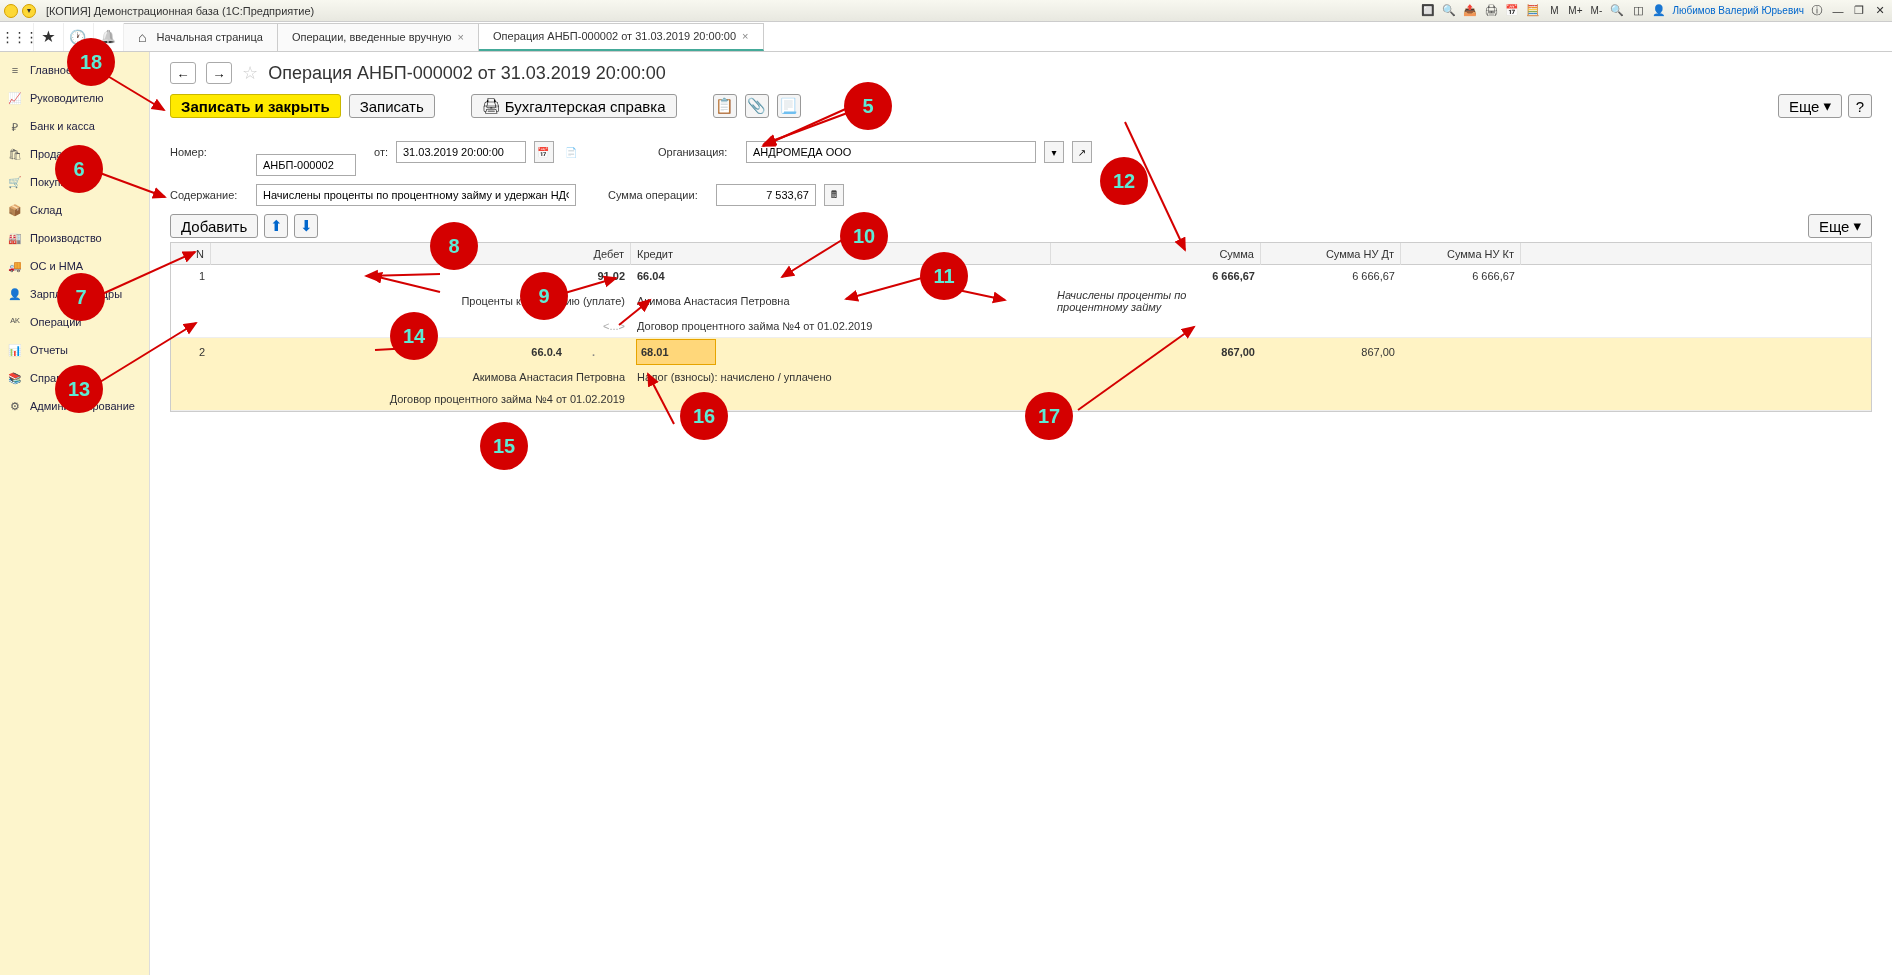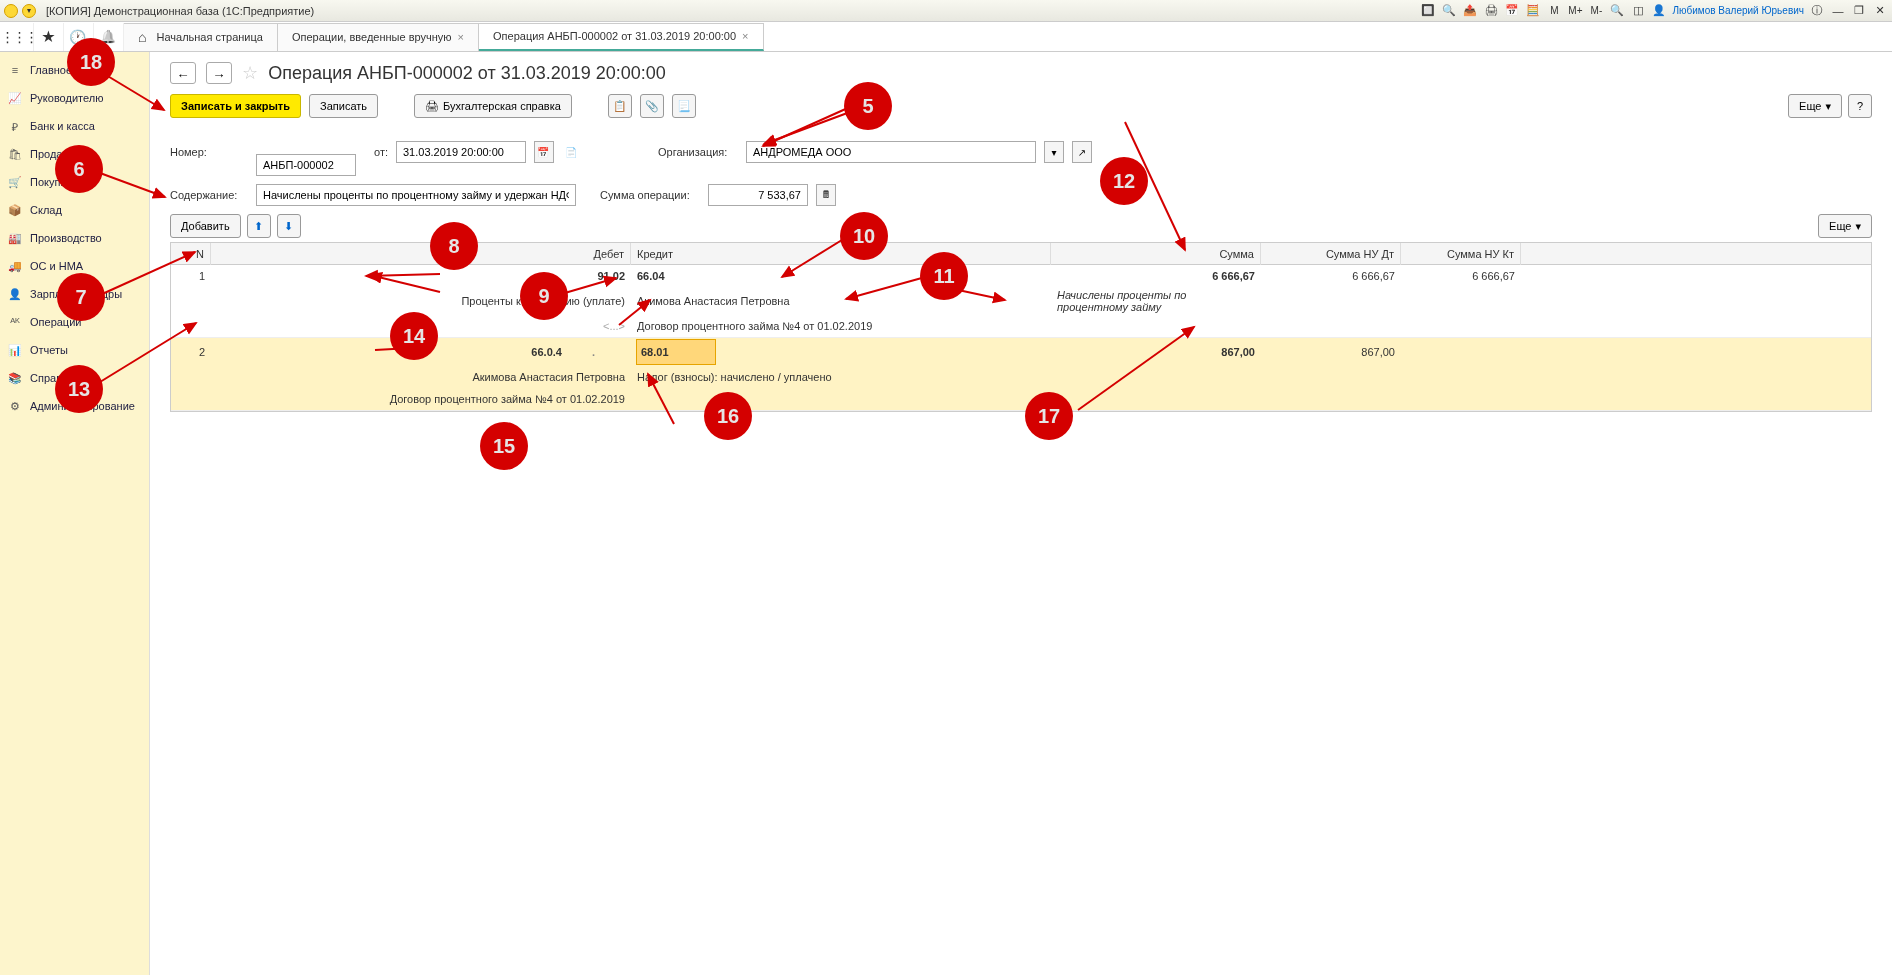--- a/index.html
+++ b/index.html
@@ -36,21 +36,21 @@
     .sidebar-item { height: 28px; display: flex; align-items: center; gap: 8px; padding: 0 8px; cursor: pointer; color: #224; }
     .si-icon { width: 14px; display: inline-block; text-align:center; color:#555; }
     
     
     .content { flex: 1; padding: 10px 20px; position: relative; overflow: hidden; }
     .heading-row { display: flex; align-items: center; gap: 10px; margin-bottom: 10px; }
     .nav-btn { width: 26px; height: 22px; border: 1px solid #aaa; background: #fff; border-radius: 3px; cursor: pointer; display: flex; align-items: center; justify-content:center; }
     .heading { font-size: 18px; font-weight: normal; }
     
     .toolbar { display: flex; align-items: center; gap: 8px; margin-bottom: 10px; }
-    .btn { height: 24px; padding: 0 10px; border: 1px solid #999; border-radius: 3px; background: #f5f5f5; cursor: pointer; font-size: 11px; display:inline-flex; align-items:center; gap:4px; }
+    .btn { height: 24px; padding: 0 10px; border: 1px solid #999; border-radius: 3px; background: #f5f5f5; cursor: pointer; font-size: 15px; display:inline-flex; align-items:center; gap:4px; }
     .btn-primary { background: #ffea00; border-color: #c9b700; font-weight: bold; }
     .more-btn { margin-left: auto; }
     .icon-btn { width: 24px; padding: 0; justify-content:center; }
     
     .form-row { display: flex; align-items: center; gap: 8px; margin-bottom: 8px; }
     .form-label { width: 78px; }
     .input { height: 22px; border: 1px solid #aaa; padding: 0 6px; font-size: 11px; }
     .input-btn { width: 20px; height: 22px; border:1px solid #aaa; background:#f5f5f5; cursor:pointer; font-size:10px; text-align:center; }
     
     .subtoolbar { display:flex; align-items:center; gap:6px; margin-bottom: 4px; }
@@ -64,21 +64,21 @@
     .col-k { width: 420px; }
     .col-s { width: 210px; text-align: right; }
     .col-sdt { width: 140px; text-align: right; }
     .col-skt { width: 120px; text-align: right; }
     .trow { border-bottom: 1px solid #eee; display:flex; flex-direction: column; }
     .trow.sel { background: #fff3c4; }
     .tline { display: flex; min-height: 22px; align-items:center; }
     .tcell { padding: 2px 6px; }
     .cell-active { background: #ffd77a; outline: 1px solid #e6a400; }
     .italic-comment { font-style: italic; color: #333; }
-    .annot-circle { width: 48px; height: 48px; border-radius: 50%; background: #d40000; color: #e5e5e5; font-size: 20px; font-weight: bold; display: flex; align-items: center; justify-content: center; position: absolute; }
+    .annot-circle { width: 48px; height: 48px; border-radius: 50%; background: #d40000; color: #5eead4; font-size: 20px; font-weight: bold; display: flex; align-items: center; justify-content: center; position: absolute; }
     
     svg.arrow { position:absolute; pointer-events:none; }
   </style>
 </head>
 <body>
 
 <div class="titlebar">
   <div class="titlebar-left">
     <span class="tb-icon">
         <span class="tb-yellow-circle"></span>
@@ -219,21 +219,21 @@
       <button class="input-btn" style="border:none;background:none">📄</button>
       <span style="margin-left:68px;width:80px;display:inline-block">Организация:</span>
       <input class="input" style="width: 290px;" value="АНДРОМЕДА ООО">
       <button class="input-btn">▾</button>
       <button class="input-btn">↗</button>
     </div>
 
     <div class="form-row">
       <span class="form-label">Содержание:</span>
       <input class="input" style="width: 320px;" value="Начислены проценты по процентному займу и удержан НДФЛ">
-      <span style="margin-left:16px;width:100px;display:inline-block">Сумма операции:</span>
+      <span style="margin-left:24px;width:100px;display:inline-block">Сумма операции:</span>
       <input class="input" style="width: 100px; text-align: right;" value="7 533,67">
       <button class="input-btn">🖩</button>
     </div>
 
     <div class="subtoolbar">
       <button class="btn">Добавить</button>
       <button class="btn icon-btn" style="color:#06c">⬆</button>
       <button class="btn icon-btn" style="color:#06c">⬇</button>
       <button class="btn" style="margin-left:auto"><span>Еще</span> ▾</button>
     </div>
@@ -314,21 +314,21 @@
     </svg>
 
     <div class="annot-circle" style="left:694px;top:30px">5</div>
     <div class="annot-circle" style="left:950px;top:105px">12</div>
     <div class="annot-circle" style="left:690px;top:160px">10</div>
     <div class="annot-circle" style="left:770px;top:200px">11</div>
     <div class="annot-circle" style="left:280px;top:170px">8</div>
     <div class="annot-circle" style="left:370px;top:220px">9</div>
     <div class="annot-circle" style="left:240px;top:260px">14</div>
     <div class="annot-circle" style="left:330px;top:370px">15</div>
-    <div class="annot-circle" style="left:554px;top:340px">16</div>
+    <div class="annot-circle" style="left:530px;top:340px">16</div>
     <div class="annot-circle" style="left:875px;top:340px">17</div>
   </div>
 </div>
 
 <div class="annot-circle" style="left:67px;top:38px;z-index:20">18</div>
 <div class="annot-circle" style="left:55px;top:145px;z-index:20">6</div>
 <div class="annot-circle" style="left:57px;top:273px;z-index:20">7</div>
 <div class="annot-circle" style="left:55px;top:365px;z-index:20">13</div>
 
 <svg class="arrow" width="300" height="500" style="left:0;top:0;z-index:15;position:absolute">

